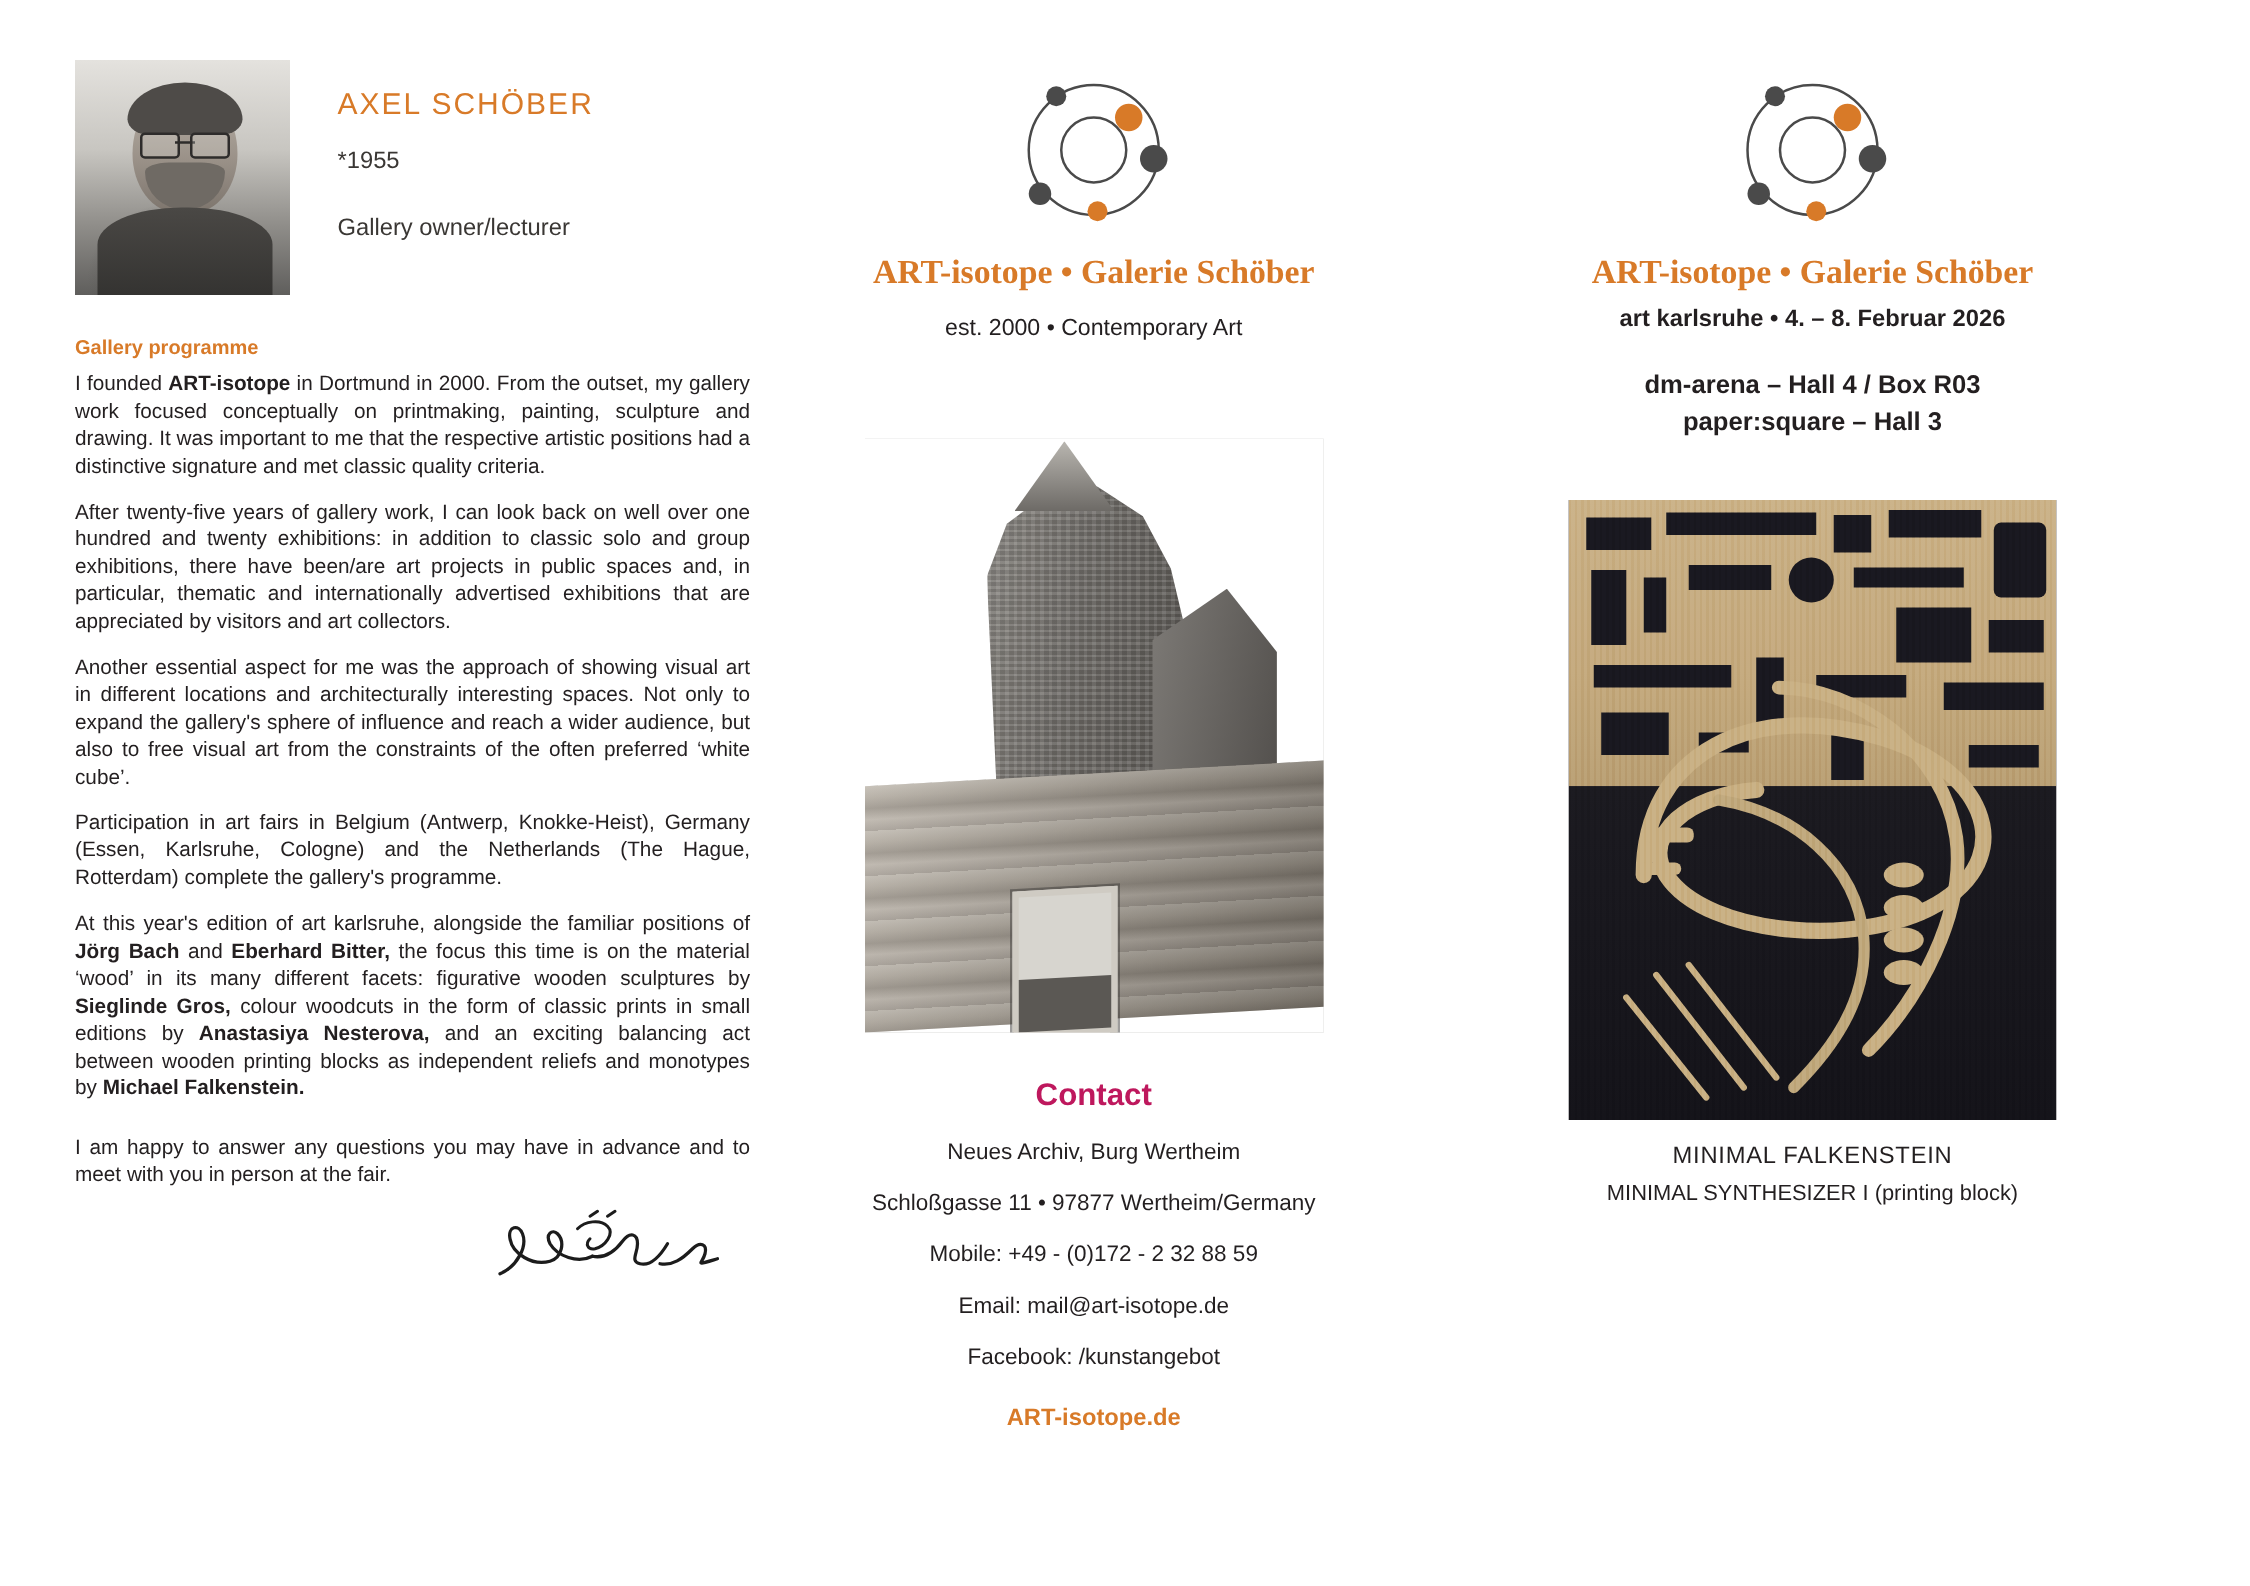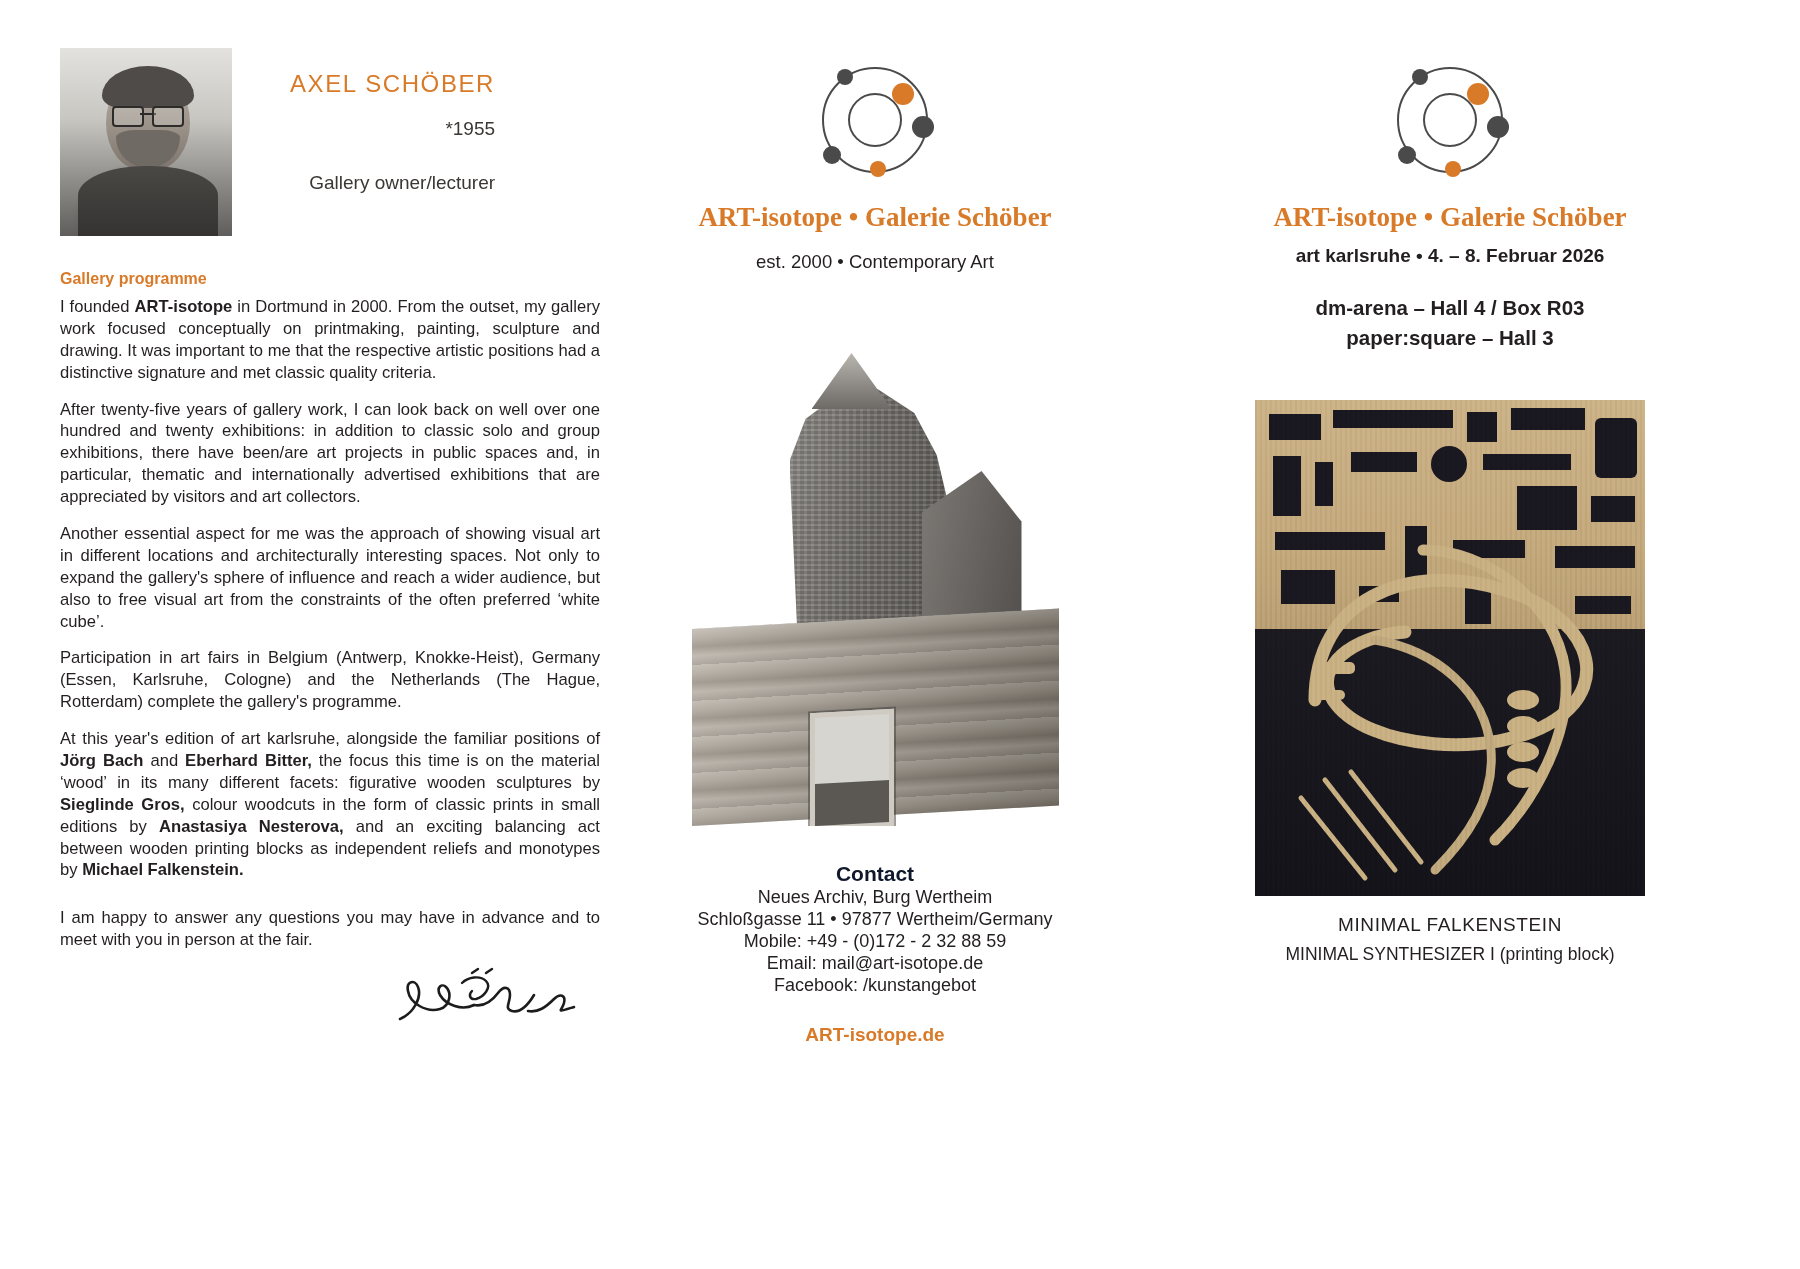--- a/index.html
+++ b/index.html
@@ -91,23 +91,22 @@
   }
   .portrait .pr-body {
     position: absolute;
     left: 18px; top: 118px;
     width: 140px; height: 74px;
     border-radius: 48% 48% 0 0 / 40% 40% 0 0;
     background: linear-gradient(180deg,#4a4845 0%, #333230 100%);
   }
 
   .name-block {
-    margin-left: 58px;
+    margin-left: 38px;
     padding-top: 22px;
-    text-align: right;
   }
   .name {
     color: #d87a28;
     font-size: 24px;
     letter-spacing: 1.6px;
     font-weight: 400;
   }
   .byear {
     font-size: 19px;
     margin-top: 20px;
@@ -227,28 +226,28 @@
     box-shadow: 0 0 0 2px rgba(60,58,55,.5);
     transform: skewY(-3.2deg);
   }
   .pb-window b {
     position: absolute; left: 0; right: 0; bottom: 0; height: 42px;
     background: #5b5854;
     display: block;
   }
 
   .contact-title {
-    color: #0f172a;
-    font-size: 21px;
+    color: #be185d;
+    font-size: 25px;
     font-weight: bold;
     margin-top: 36px;
   }
   .contact-line {
     font-size: 18px;
-    margin-top: 1px;
+    margin-top: 20px;
     color: #231f20;
   }
   .web {
     color: #d87a28;
     font-size: 19px;
     font-weight: bold;
     margin-top: 28px;
   }
 
   

